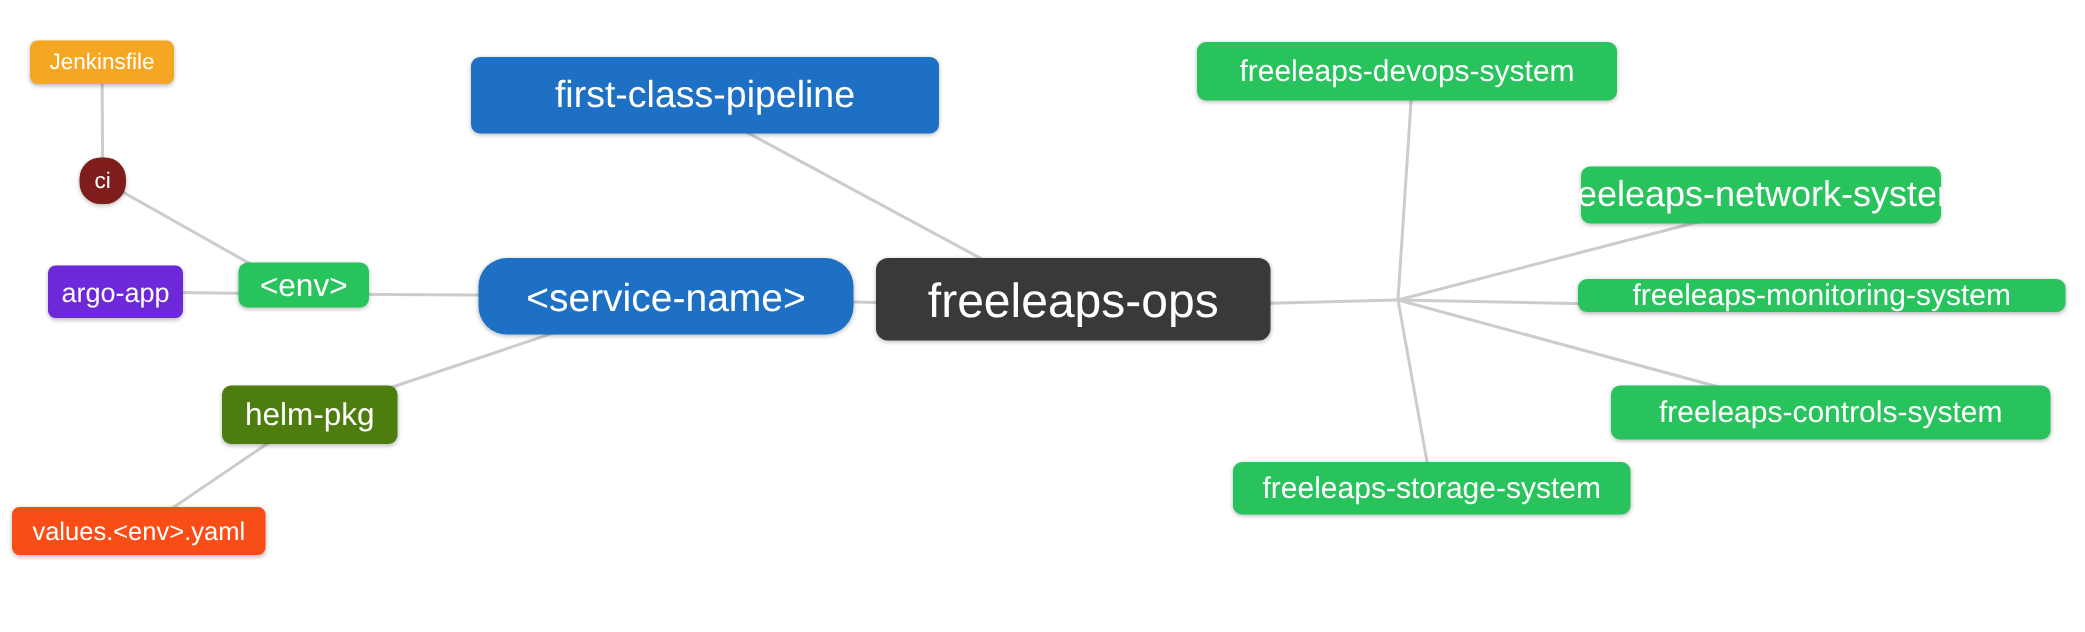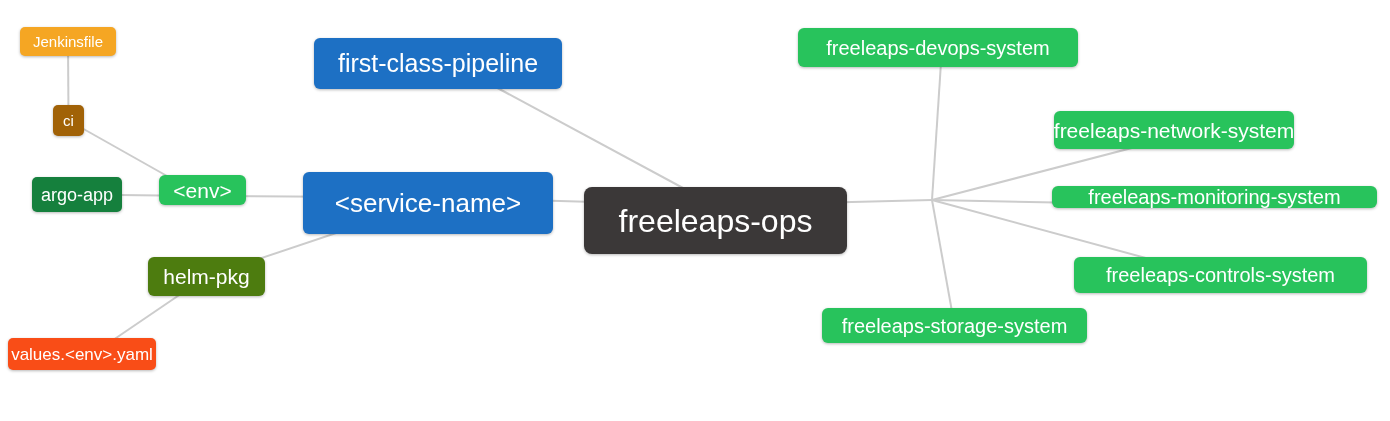--- a/index.html
+++ b/index.html
@@ -25,27 +25,27 @@
     cursor: pointer;
     user-select: none;
     line-height: 1;
   }
   
   #n-jenkinsfile { left: 20px;  top: 27px;  width: 96px;  height: 29px; font-size: 15px; border-radius: 5px; }
   #n-ci          { left: 53px;  top: 105px; width: 31px;  height: 31px; font-size: 15px; border-radius: 5px; }
   #n-argo-app    { left: 32px;  top: 177px; width: 90px;  height: 35px; font-size: 18px; border-radius: 5px; }
   #n-env         { left: 159px; top: 175px; width: 87px;  height: 30px; font-size: 21px; }
   #n-helm-pkg    { left: 148px; top: 257px; width: 117px; height: 39px; font-size: 21px; }
-  #n-values      { left: 8px;   top: 338px; width: 148px; height: 32px; font-size: 17px; border-radius: 5px; }
-  #n-fcp         { left: 314px; top: 38px;  width: 248px; height: 51px; font-size: 25px; }
-  #n-service     { left: 303px; top: 172px; width: 250px; height: 62px; font-size: 26px; }
-  #n-ops         { left: 584px; top: 172px; width: 263px; height: 67px; font-size: 32px; border-radius: 8px; margin-top: 15px; }
+  #n-values      { left: 8px;   top: 338px; width: 169px; height: 32px; font-size: 17px; border-radius: 5px; }
+  #n-fcp         { left: 314px; top: 38px;  width: 312px; height: 51px; font-size: 25px; }
+  #n-service     { left: 319px; top: 172px; width: 250px; height: 51px; font-size: 26px; border-radius: 19px; }
+  #n-ops         { left: 584px; top: 172px; width: 263px; height: 55px; font-size: 32px; border-radius: 8px; }
   #n-manifests   { left: 852px; top: 174px; width: 160px; height: 52px; font-size: 26px; }
   #n-devops      { left: 798px; top: 28px;  width: 280px; height: 39px; font-size: 20px; }
-  #n-network     { left: 1054px;top: 111px; width: 240px; height: 38px; font-size: 21px; }
+  #n-network     { left: 1054px;top: 111px; width: 240px; height: 38px; font-size: 24px; }
   #n-monitoring  { left: 1052px;top: 186px; width: 325px; height: 22px; font-size: 20px; }
   #n-controls    { left: 1062px;top: 257px; width: 293px; height: 36px; font-size: 20px; }
   #n-storage     { left: 822px; top: 308px; width: 265px; height: 35px; font-size: 20px; }
 </style>
 </head>
 <body>
 
 <div class="canvas">
   <svg id="edges" width="1390" height="421">
       <line x1="68" y1="41.5" x2="68.5" y2="120.5" stroke="#CCCCCC" stroke-width="2"></line>
@@ -58,22 +58,22 @@
       <line x1="452" y1="63.5" x2="715.5" y2="205.5" stroke="#CCCCCC" stroke-width="2"></line>
       <line x1="715.5" y1="205.5" x2="932" y2="200" stroke="#CCCCCC" stroke-width="2"></line>
       <line x1="932" y1="200" x2="942" y2="47.5" stroke="#CCCCCC" stroke-width="2"></line>
       <line x1="932" y1="200" x2="1201" y2="130" stroke="#CCCCCC" stroke-width="2"></line>
       <line x1="932" y1="200" x2="1214.5" y2="205.5" stroke="#CCCCCC" stroke-width="2"></line>
       <line x1="932" y1="200" x2="1208.5" y2="275" stroke="#CCCCCC" stroke-width="2"></line>
       <line x1="932" y1="200" x2="954.5" y2="325.5" stroke="#CCCCCC" stroke-width="2"></line>
     </svg>
 
   <div class="node" id="n-jenkinsfile" style="background-color: rgb(245, 166, 35); color: rgb(255, 255, 255);">Jenkinsfile</div>
-  <div class="node" id="n-ci" style="background-color: #a16207; color: rgb(255, 255, 255);">ci</div>
-  <div class="node" id="n-argo-app" style="background-color: #15803d; color: rgb(255, 255, 255);">argo-app</div>
+  <div class="node" id="n-ci" style="background-color: #7f1d1d; color: rgb(255, 255, 255); border-radius: 14px;">ci</div>
+  <div class="node" id="n-argo-app" style="background-color: #6d28d9; color: rgb(255, 255, 255);">argo-app</div>
   <div class="node" id="n-env" style="background-color: rgb(40, 195, 92); color: rgb(255, 255, 255);">&lt;env&gt;</div>
   <div class="node" id="n-helm-pkg" style="background-color: #4d7c0f; color: rgb(255, 255, 255);">helm-pkg</div>
   <div class="node" id="n-values" style="background-color: rgb(249, 77, 23); color: rgb(255, 255, 255);">values.&lt;env&gt;.yaml</div>
   <div class="node" id="n-fcp" style="background-color: rgb(29, 112, 196); color: rgb(255, 255, 255);">first-class-pipeline</div>
   <div class="node" id="n-service" style="background-color: rgb(29, 112, 196); color: rgb(255, 255, 255);">&lt;service-name&gt;</div>
   <div class="node" id="n-ops" style="background-color: rgb(59, 56, 56); color: rgb(255, 255, 255);">freeleaps-ops</div>
   <div class="node" id="n-devops" style="background-color: rgb(40, 195, 92); color: rgb(255, 255, 255);">freeleaps-devops-system</div>
   <div class="node" id="n-network" style="background-color: rgb(40, 195, 92); color: rgb(255, 255, 255);">freeleaps-network-system</div>
   <div class="node" id="n-monitoring" style="background-color: rgb(40, 195, 92); color: rgb(255, 255, 255);">freeleaps-monitoring-system</div>
   <div class="node" id="n-controls" style="background-color: rgb(40, 195, 92); color: rgb(255, 255, 255); margin-left: 12px;">freeleaps-controls-system</div>

